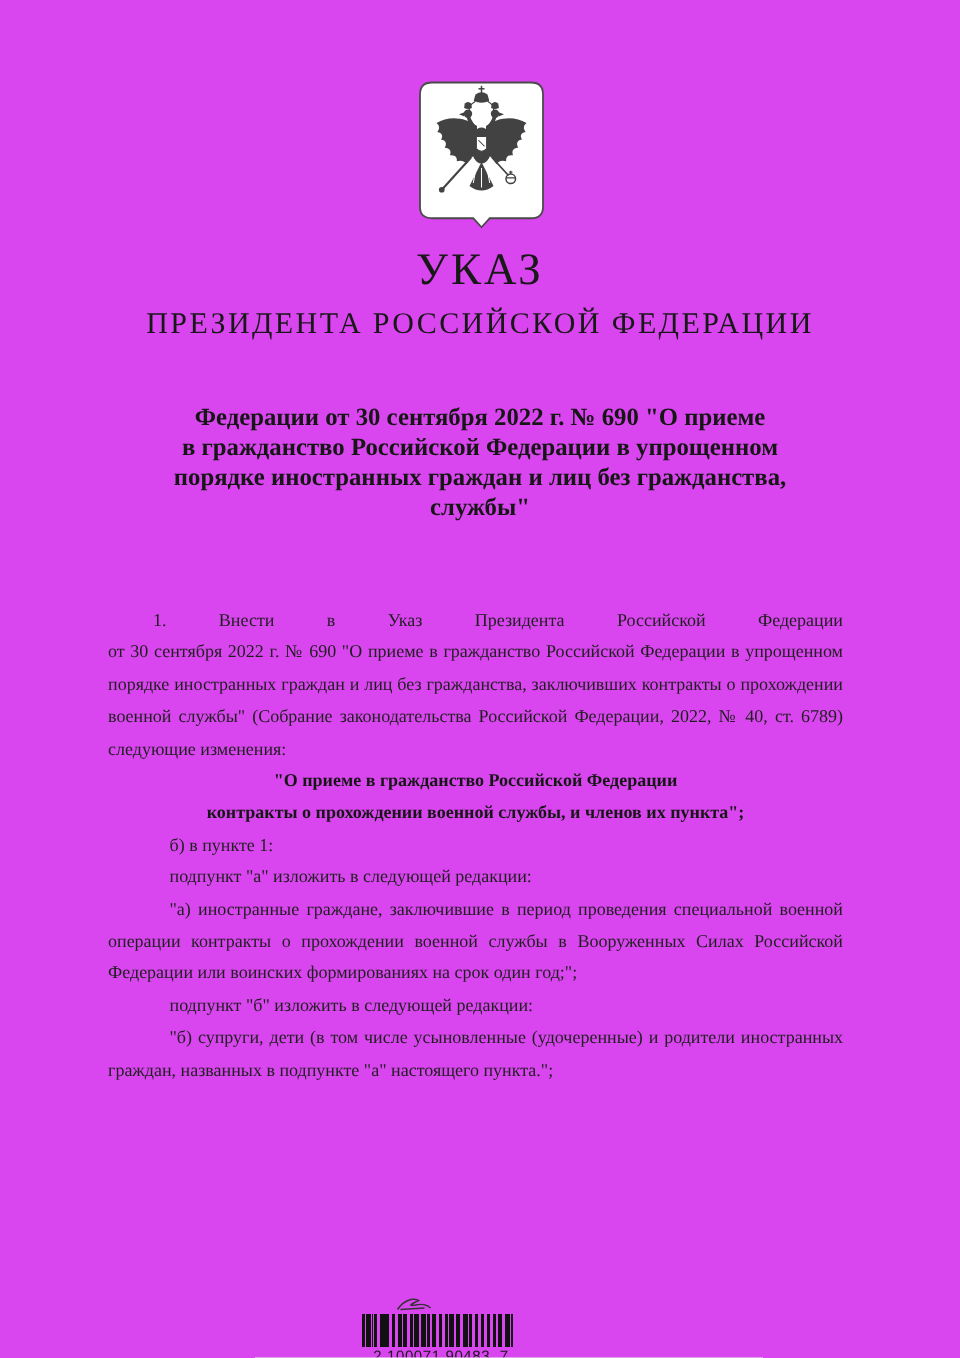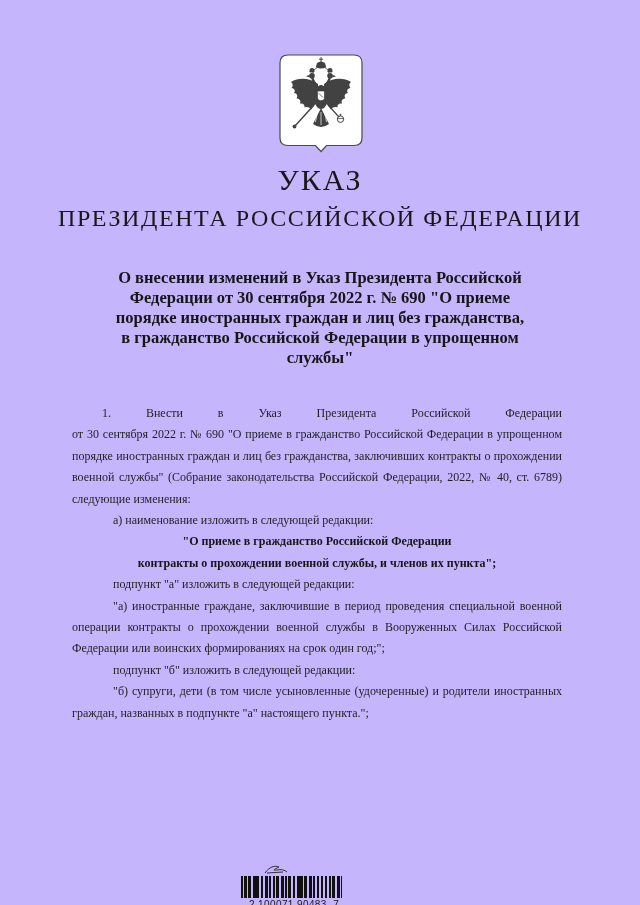--- a/index.html
+++ b/index.html
@@ -1,21 +1,21 @@
 <!DOCTYPE html>
 <html lang="ru"><head>
 <meta charset="utf-8">
 <style>
   * { margin: 0; padding: 0; box-sizing: border-box; }
   html, body { background: #e9e9e9; }
   .page {
     position: relative;
     width: 640px;
     height: 905px;
-    background: #c4b5fd;
+    background: #d946ef;
     font-family: "Liberation Serif", serif;
     color: #1f1f1f;
     overflow: hidden;
     margin: 0 auto;
   }
   .emblem {
     position: absolute;
     left: 279px;
     top: 54px;
     width: 84px;
@@ -30,21 +30,21 @@
     font-size: 30px;
     letter-spacing: 2px;
     color: #181818;
   }
   .doc-subtitle {
     position: absolute;
     top: 205px;
     left: 0;
     width: 640px;
     text-align: center;
-    font-size: 24px;
+    font-size: 20px;
     letter-spacing: 1.6px;
     color: #181818;
   }
   .subject {
     position: absolute;
     top: 268px;
     left: 70px;
     width: 500px;
     text-align: center;
     font-weight: bold;
@@ -144,35 +144,34 @@
       <path d="M49,51 L60,63" stroke="#2e2e2e" stroke-width="1.2"></path>
       <circle cx="61.5" cy="65.2" r="3.2" fill="none" stroke="#2e2e2e" stroke-width="1"></circle>
       <path d="M61.5,62 V59.8 M60.4,60.8 H62.6 M58.4,64.6 H64.6" stroke="#2e2e2e" stroke-width="0.8" fill="none"></path>
     </g>
   </svg>
 
   <div class="doc-title">УКАЗ</div>
   <div class="doc-subtitle">ПРЕЗИДЕНТА РОССИЙСКОЙ ФЕДЕРАЦИИ</div>
 
   <div class="subject">
-    <div>О внесении изменений в Указ Президента Российской</div>
     <div>Федерации от 30 сентября 2022 г. № 690 "О приеме</div>
+    <div>в гражданство Российской Федерации в упрощенном</div>
     <div>порядке иностранных граждан и лиц без гражданства,</div>
-    <div>в гражданство Российской Федерации в упрощенном</div>
     <div>службы"</div>
   </div>
 
   <div class="body-text">
     <div class="para-first-line">1. Внести в Указ Президента Российской Федерации</div>
     <div>от 30 сентября 2022 г. № 690 "О приеме в гражданство Российской Федерации в упрощенном порядке иностранных граждан и лиц без гражданства, заключивших контракты о прохождении военной службы" (Собрание законодательства Российской Федерации, 2022, № 40, ст. 6789) следующие изменения:</div>
-    <div class="para">а) наименование изложить в следующей редакции:</div>
     <div class="center-bold">
       <div>"О приеме в гражданство Российской Федерации</div>
       <div>контракты о прохождении военной службы, и членов их пункта";</div>
     </div>
+    <div class="para">б) в пункте 1:</div>
     <div class="para">подпункт "а" изложить в следующей редакции:</div>
     <div class="para">"а) иностранные граждане, заключившие в период проведения специальной военной операции контракты о прохождении военной службы в Вооруженных Силах Российской Федерации или воинских формированиях на срок один год;";</div>
     <div class="para">подпункт "б" изложить в следующей редакции:</div>
     <div class="para">"б) супруги, дети (в том числе усыновленные (удочеренные) и родители иностранных граждан, названных в подпункте "а" настоящего пункта.";</div>
   </div>
 
   <div class="barcode-block">
     <svg class="scribble" viewBox="0 0 26 12" width="26" height="12" xmlns="http://www.w3.org/2000/svg">
       <path d="M2,9 C6,3 12,1 16,3 C12,5 8,7 14,6 C18,5 22,6 24,8 M4,9 L20,8" stroke="#333" stroke-width="1" fill="none"></path>
     </svg>

